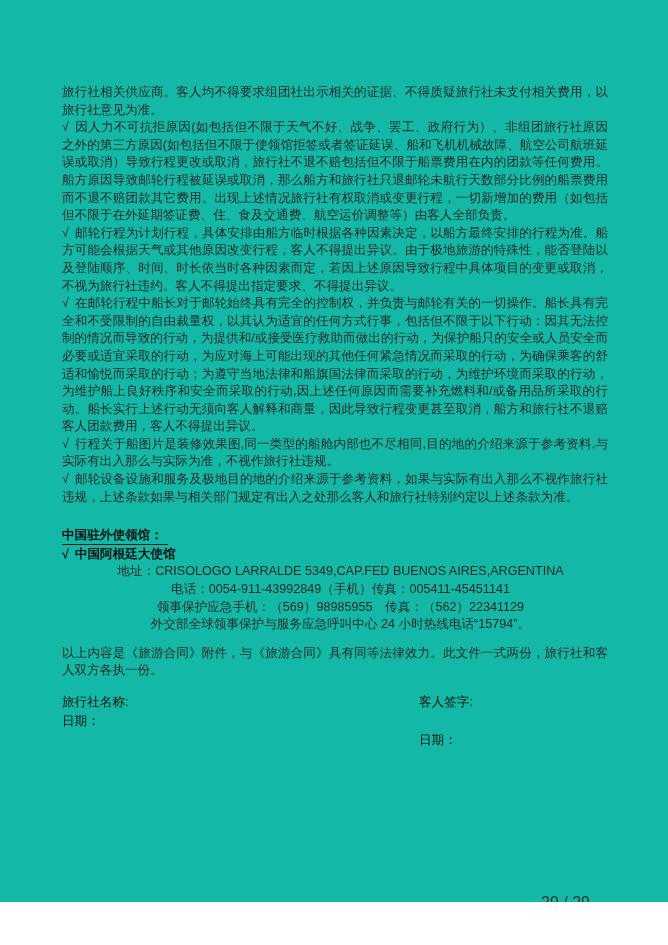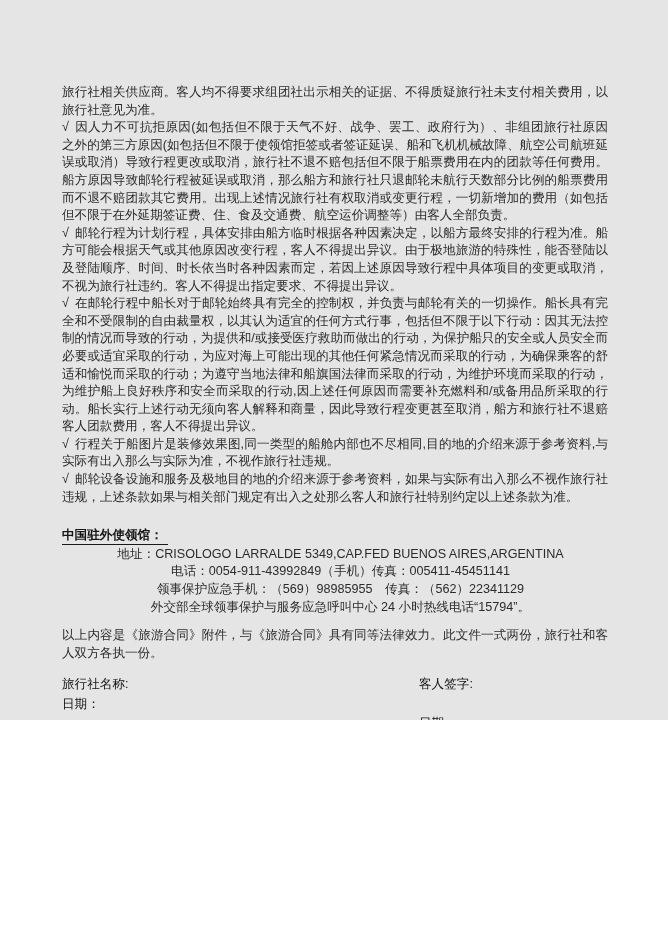--- a/index.html
+++ b/index.html
@@ -1,19 +1,19 @@
 <!DOCTYPE html>
 <html lang="zh"><head>
 <meta charset="utf-8">
 <style>
   html,body{margin:0;padding:0;background:#ffffff;}
   .page{
     position:relative;
-    width:668px;height:720px;
-    background:#e5e5e5;
+    width:668px;height:902px;
+    background:#14b8a6;
     overflow:hidden;
     font-family:"Liberation Sans","DejaVu Sans",sans-serif;
   }
   .content{
     position:absolute;
     left:62px;top:84px;width:546px;
     font-size:12.6px;
     line-height:17.6px;
     color:#2b2b2b;
     text-align:justify;
@@ -73,20 +73,23 @@
     </p>
 
     <p>
       <span class="marker">√</span><span>邮轮设备设施和服务及极地目的地的介绍来源于参考资料，如果与实际有出入那么不视作旅行社违规，上述条款如果与相关部门规定有出入之处那么客人和旅行社特别约定以上述条款为准。</span>
     </p>
 
     <p class="embassy-heading">
       <span class="underline">中国驻外使领馆：</span>
     </p>
 
+    <p class="embassy-name">
+      <span class="marker">√</span><span>中国阿根廷大使馆</span>
+    </p>
 
     <div class="embassy-details">
       <p>地址：CRISOLOGO LARRALDE 5349,CAP.FED BUENOS AIRES,ARGENTINA</p>
       <p>电话：0054-911-43992849（手机）传真：005411-45451141</p>
       <p>领事保护应急手机：（569）98985955　传真：（562）22341129</p>
       <p>外交部全球领事保护与服务应急呼叫中心 24 小时热线电话“15794”。</p>
     </div>
 
     <p class="closing">以上内容是《旅游合同》附件，与《旅游合同》具有同等法律效力。此文件一式两份，旅行社和客人双方各执一份。</p>
 

